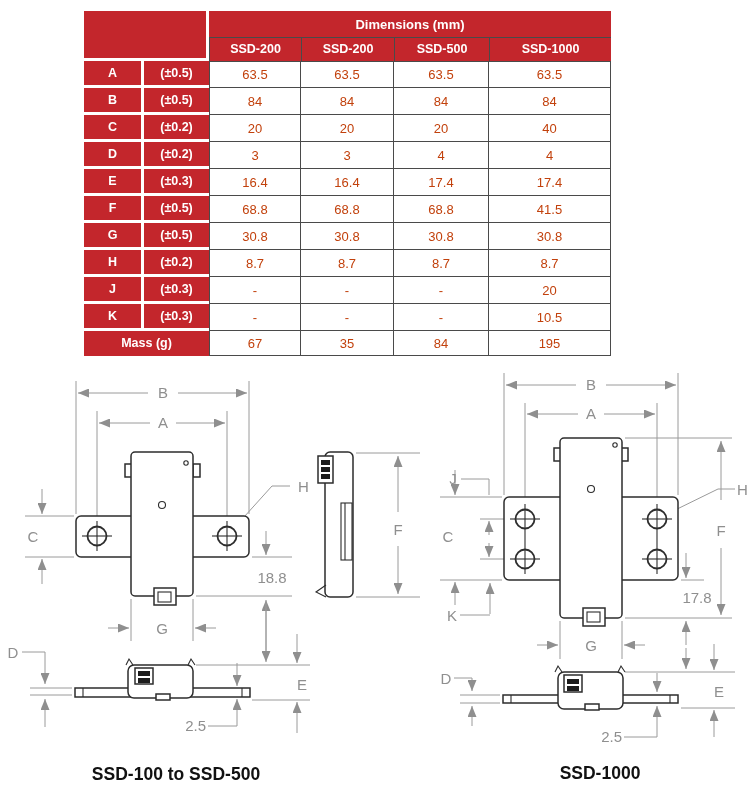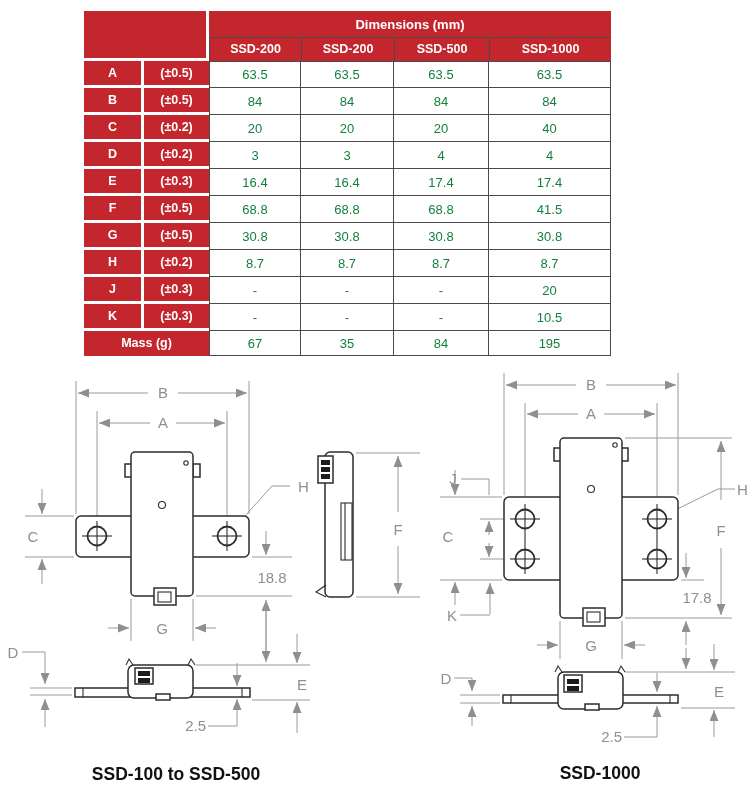--- a/index.html
+++ b/index.html
@@ -7,21 +7,21 @@
         font-family:"Liberation Sans",sans-serif;}
   
   .dim-table{position:absolute;left:84px;top:11px;border-collapse:separate;border-spacing:0;
              table-layout:fixed;}
   .dim-table td{padding:0;text-align:center;vertical-align:middle;line-height:1;}
   .red{background:#c3262c;color:#ffffff;font-weight:bold;font-size:12.5px;}
   .wr{border-right:3px solid #ffffff;}
   .wb{border-bottom:3px solid #ffffff;}
   .band{border-bottom:1px solid #4a4a4a;font-size:13px;}
   .colhead{border-left:1px solid #4a4a4a;font-size:12.5px;}
-  .val{background:#ffffff;color:#15803d;font-size:13px;
+  .val{background:#ffffff;color:#c2410c;font-size:13px;
        border-right:1px solid #4a4a4a;border-bottom:1px solid #4a4a4a;margin-left:20px;}
   .val.first{border-left:1px solid #4a4a4a;}
   .rowA .val{border-top:1px solid #4a4a4a;}
   .hr1 td{height:26px;}
   .hr2 td{height:23px;}
   .drow td{height:24px;}
   
   svg{position:absolute;left:0;top:0;}
   .part{stroke:#2d2d2d;stroke-width:1.5;fill:#ffffff;}
   .partline{stroke:#2d2d2d;stroke-width:1.1;fill:none;}

